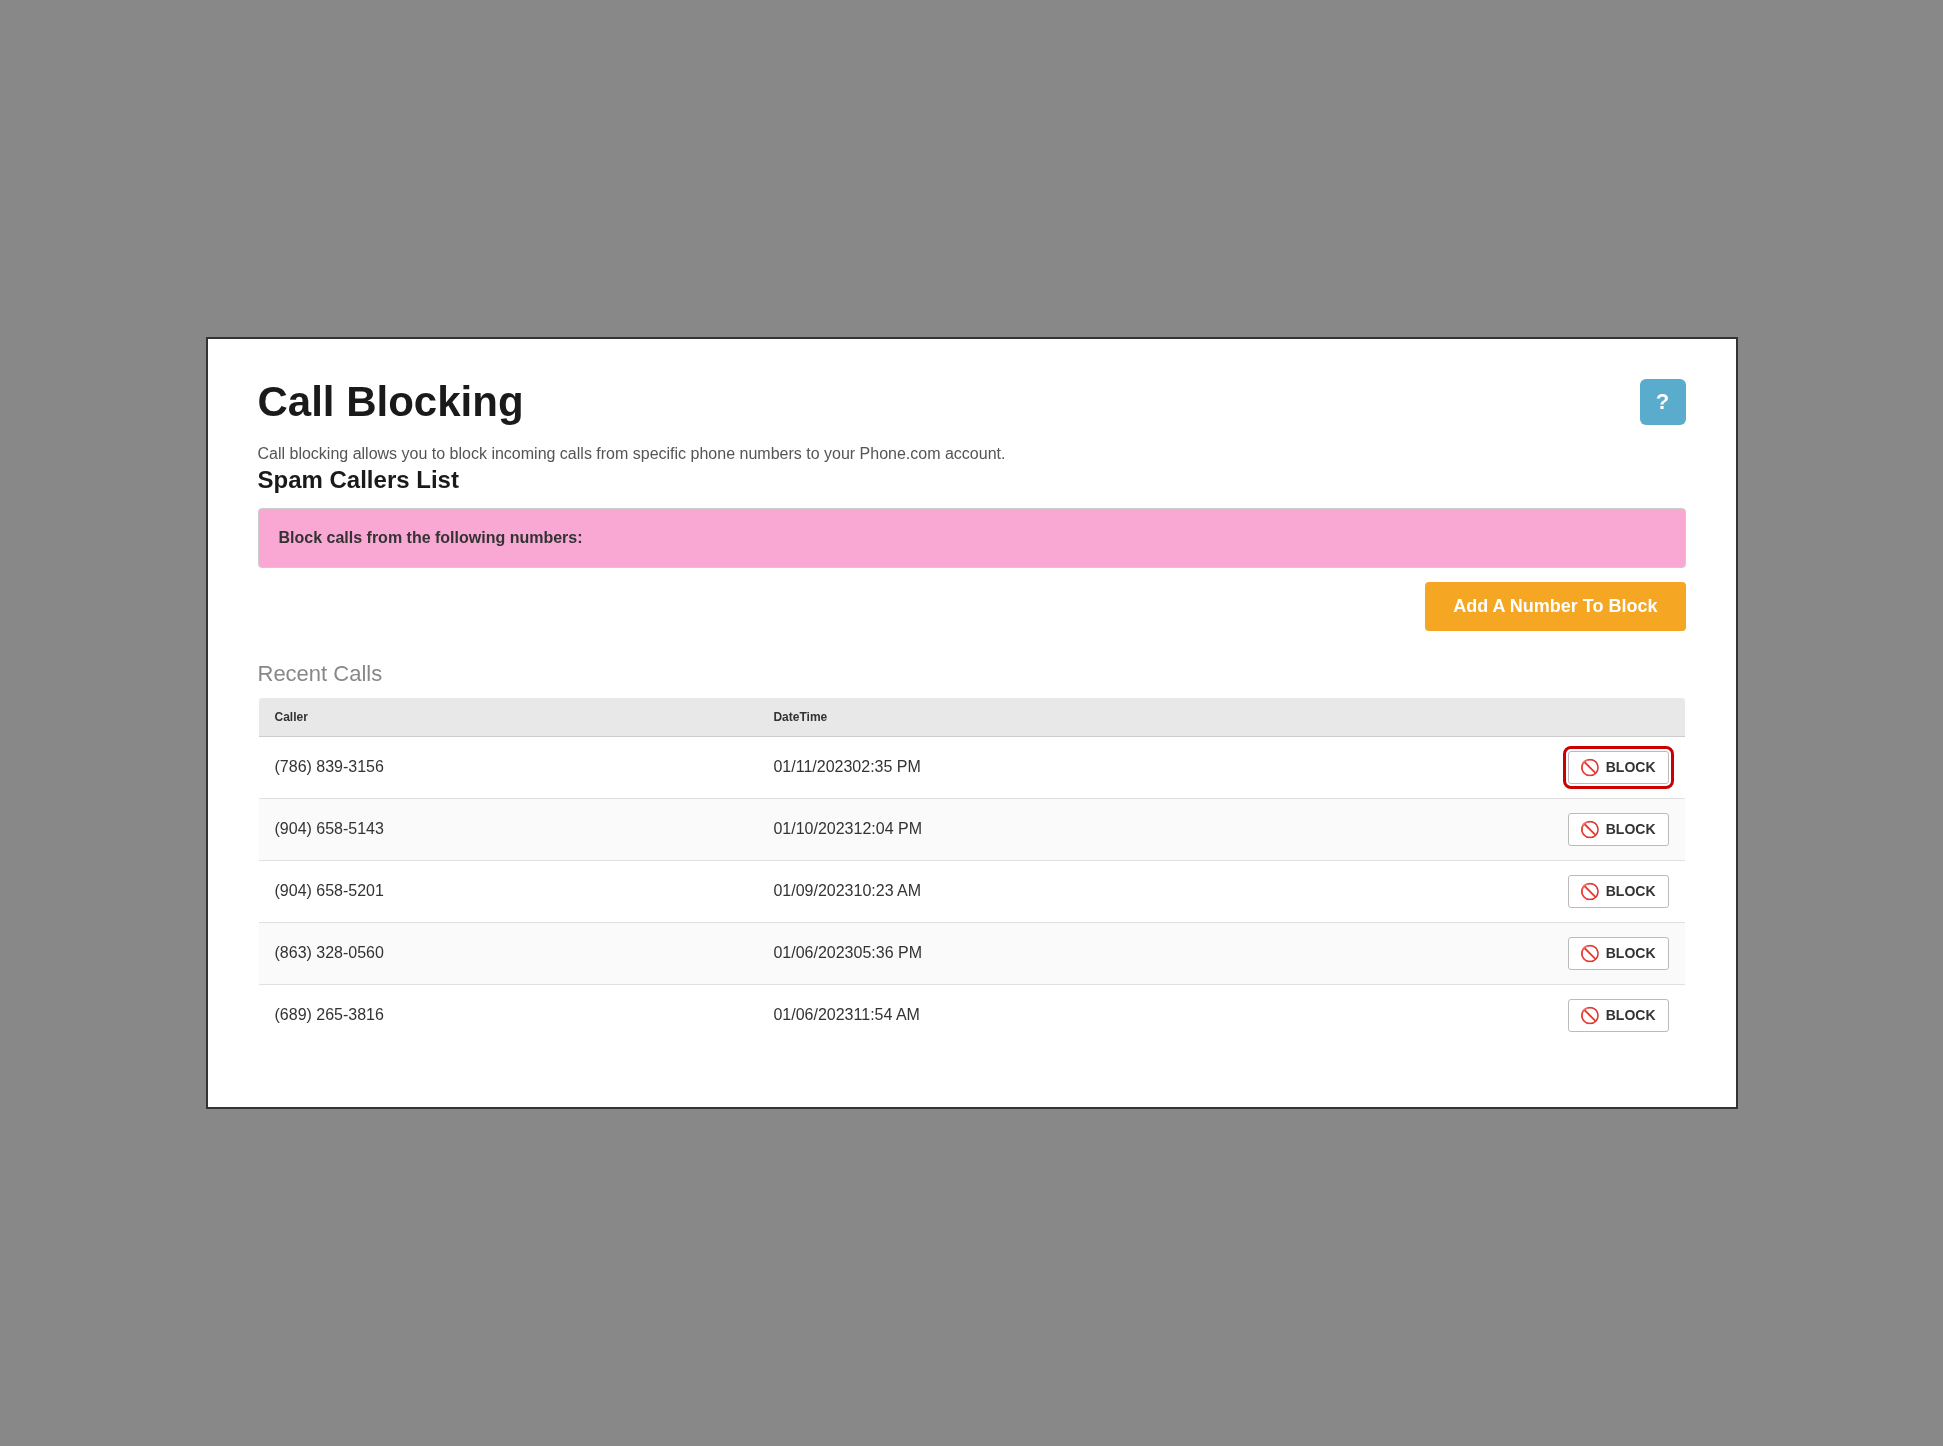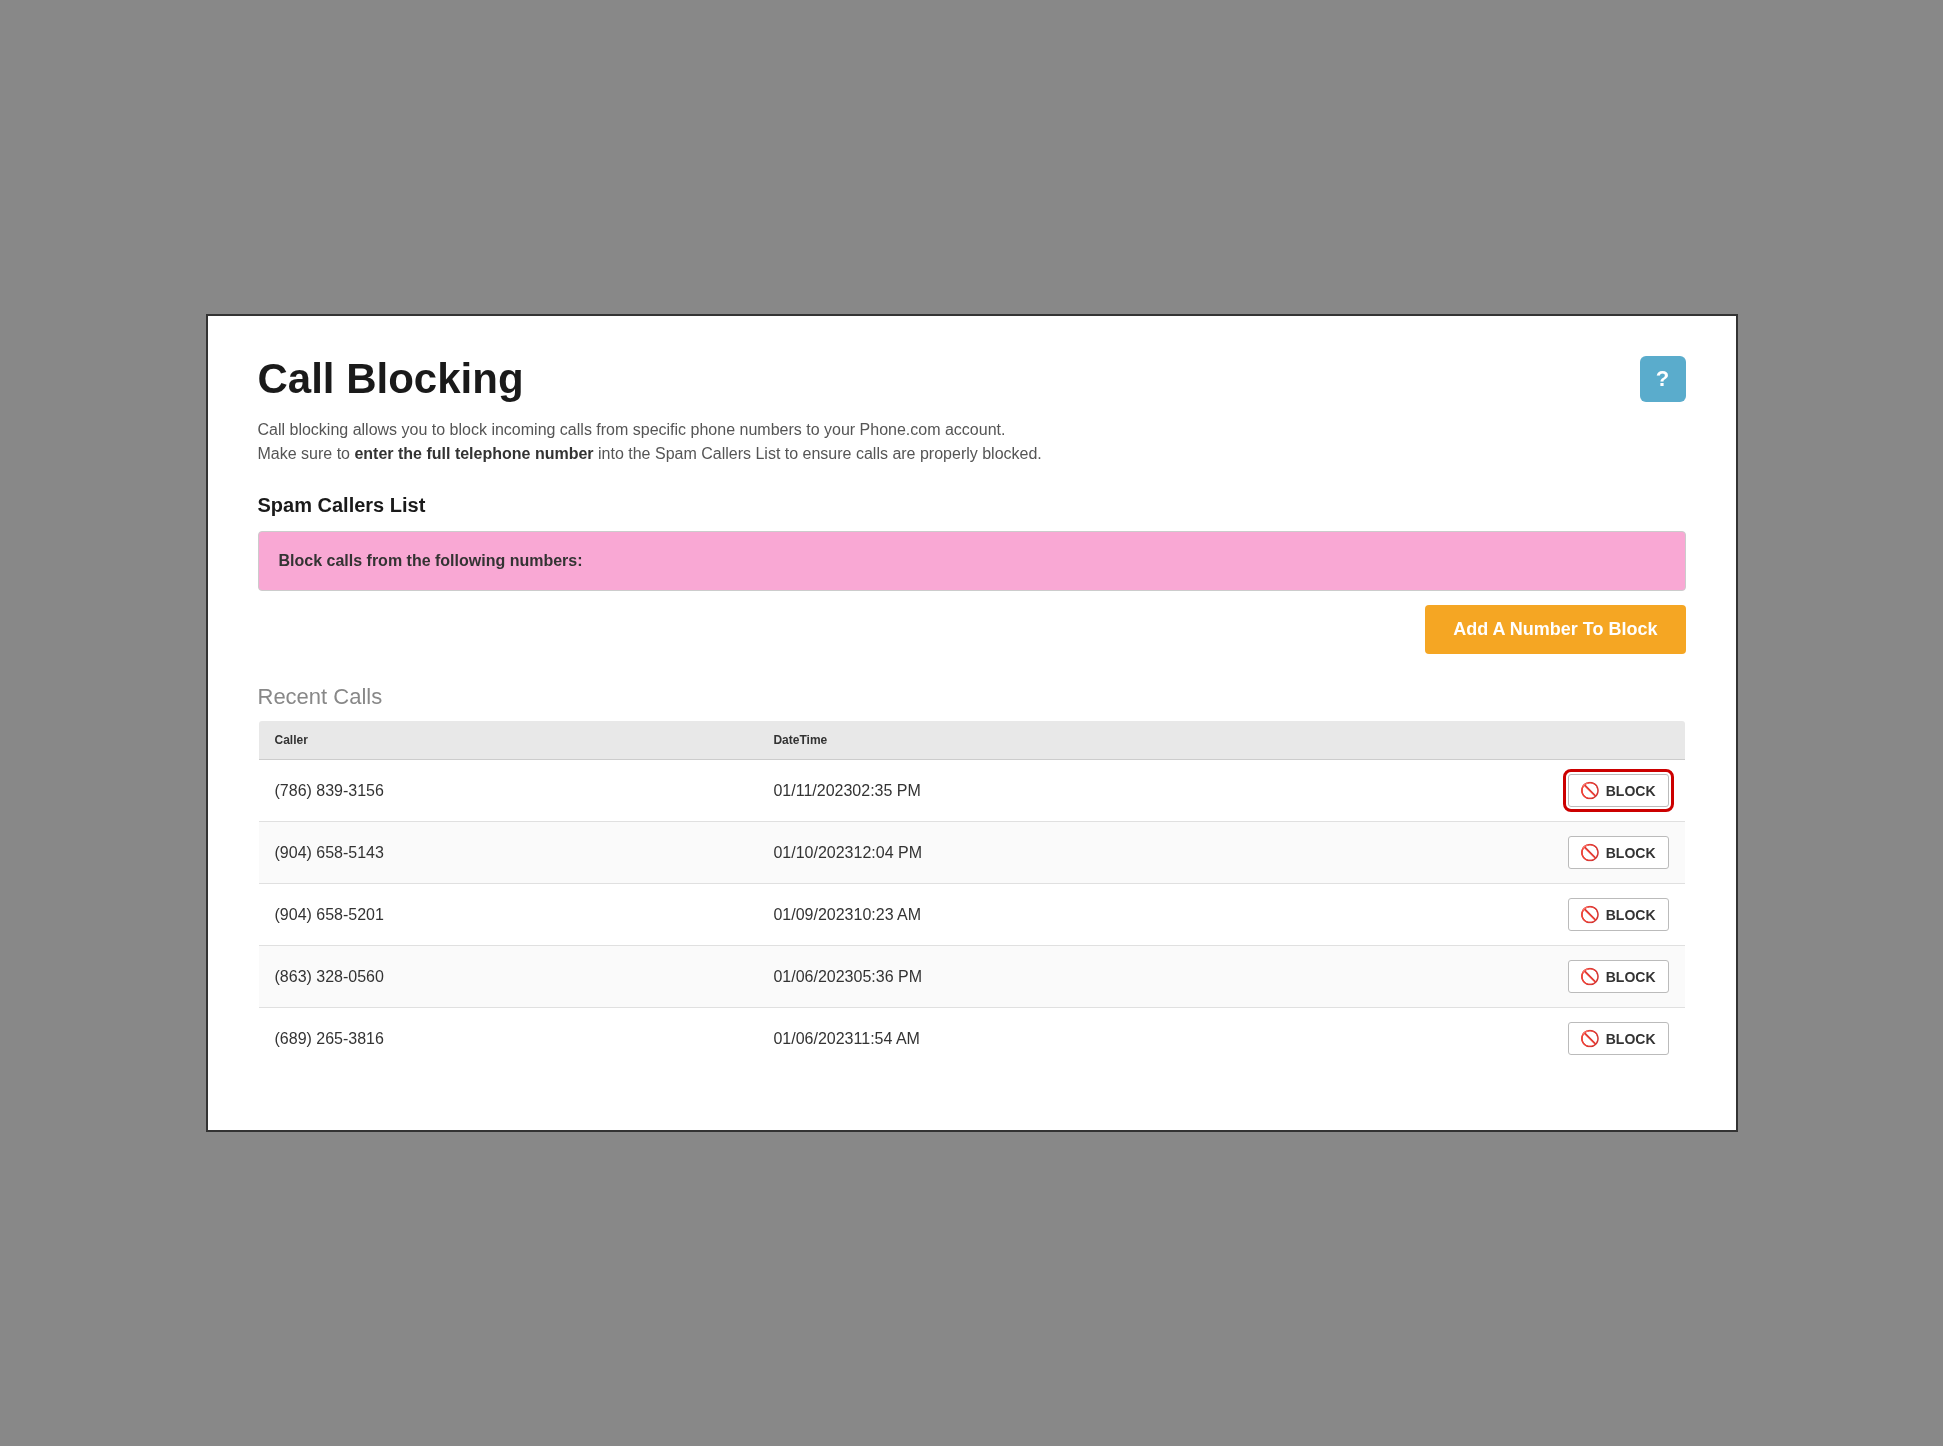--- a/index.html
+++ b/index.html
@@ -66,21 +66,21 @@
       margin-bottom: 28px;
       line-height: 1.5;
     }
 
     .description-bold strong {
       font-weight: bold;
       color: #333;
     }
 
     .section-title {
-      font-size: 20px;
+      font-size: 24px;
       font-weight: 800;
       color: #1a1a1a;
       margin-bottom: 14px;
     }
 
     .spam-callers-box {
       border: 1px solid #ccc;
       border-radius: 4px;
       background: #f9a8d4;
       padding: 20px 20px;
@@ -197,23 +197,20 @@
 <body>
 
 <div class="page-container">
   <div class="header-row">
     <h1 class="page-title">Call Blocking</h1>
     <button class="help-button">?</button>
   </div>
 
   <p class="description">Call blocking allows you to block incoming calls from specific phone numbers to your Phone.com account.</p>
 
-  <p class="description-bold">
-    <span>Make sure to </span><strong>enter the full telephone number</strong><span> into the Spam Callers List to ensure calls are properly blocked.</span>
-  </p>
 
   <h2 class="section-title">Spam Callers List</h2>
 
   <div class="spam-callers-box">
     <span class="spam-callers-label">Block calls from the following numbers:</span>
   </div>
 
   <div class="add-button-row">
     <button class="add-number-button">Add A Number To Block</button>
   </div>

